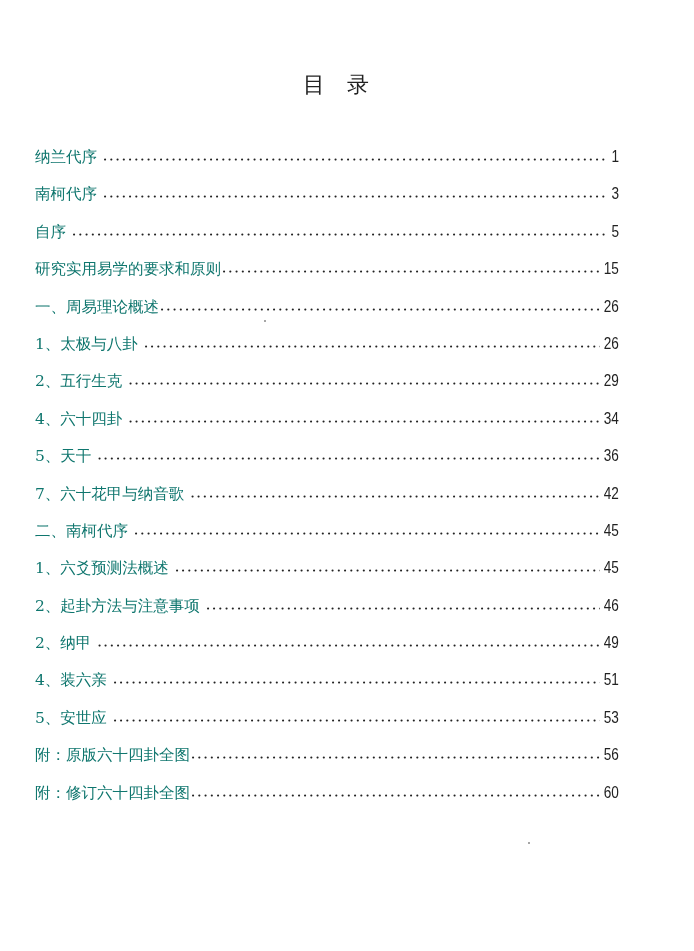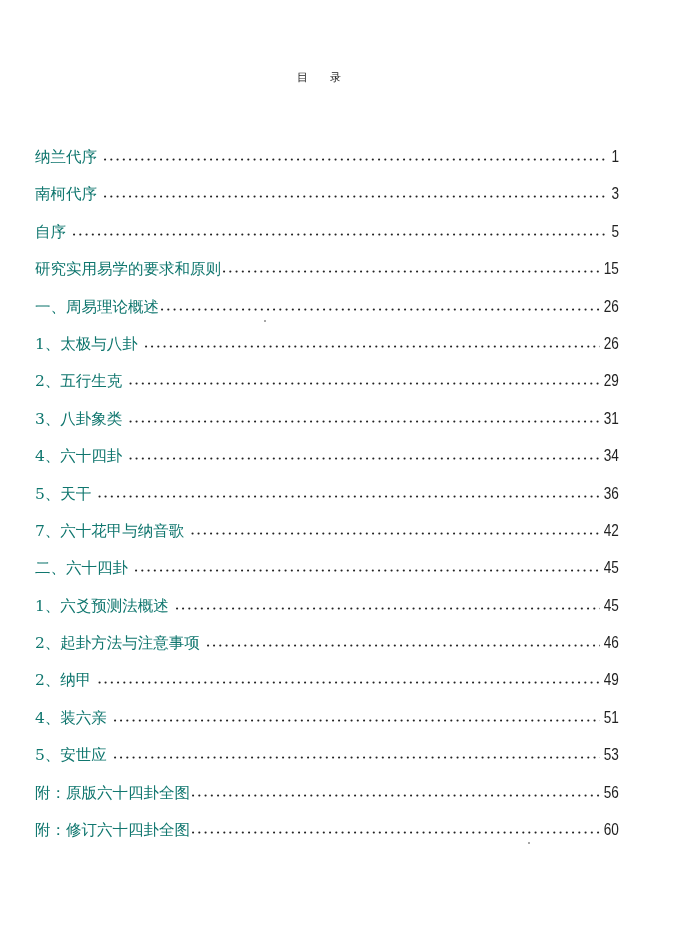--- a/index.html
+++ b/index.html
@@ -1,19 +1,19 @@
 <!DOCTYPE html>
 <html><head>
 <meta charset="utf-8">
 <style>
   html, body { margin: 0; padding: 0; background: #ffffff; }
   body { width: 694px; height: 951px; position: relative; overflow: hidden;
          font-family: "DejaVu Serif", "Liberation Serif", serif; color: #1a1a1a; }
-  .title { position: absolute; top: 70px; left: 0; width: 660px; text-align: center;
-           font-size: 11px; letter-spacing: 22px; color: #222; }
+  .title { position: absolute; top: 70px; left: 17px; width: 660px; text-align: center;
+           font-size: 22px; letter-spacing: 22px; color: #222; }
   .toc { position: absolute; top: 142px; left: 35px; width: 584px; }
   .row { display: flex; align-items: baseline; height: 37.4px; font-size: 15.5px; line-height: 30px; }
   .label { white-space: nowrap; color: #0f766e; }
   .leader { flex: 1; overflow: hidden; white-space: nowrap; margin: 0 1px 0 6px;
             color: #222; letter-spacing: 0.5px; font-size: 13px; }
   .leader::after { content: "••••••••••••••••••••••••••••••••••••••••••••••••••••••••••••••••••••••••••••••••••••••••••••••••••••••••••••••"; font-size: 7px; letter-spacing: 2.1px; }
   .row.tight .leader { margin-left: 1px; }
   .page { font-family: "Liberation Sans Narrow", "Liberation Sans", sans-serif; font-size: 16px;
           color: #222; text-align: right; min-width: 10px; transform: scaleX(0.85); transform-origin: right; }
   .speck { position: absolute; width: 2px; height: 2px; background: #888; border-radius: 1px; }
@@ -53,41 +53,36 @@
       <span class="label">1、太极与八卦</span>
       <span class="leader"></span>
       <span class="page">26</span>
     </div>
   <div class="row">
       <span class="label">2、五行生克</span>
       <span class="leader"></span>
       <span class="page">29</span>
     </div>
   <div class="row">
-      <span class="label">3、八卦象类</span>
-      <span class="leader"></span>
-      <span class="page">31</span>
-    </div>
-  <div class="row">
       <span class="label">4、六十四卦</span>
       <span class="leader"></span>
       <span class="page">34</span>
     </div>
   <div class="row">
       <span class="label">5、天干</span>
       <span class="leader"></span>
       <span class="page">36</span>
     </div>
   <div class="row">
       <span class="label">7、六十花甲与纳音歌</span>
       <span class="leader"></span>
       <span class="page">42</span>
     </div>
   <div class="row">
-      <span class="label">二、六十四卦</span>
+      <span class="label">二、南柯代序</span>
       <span class="leader"></span>
       <span class="page">45</span>
     </div>
   <div class="row">
       <span class="label">1、六爻预测法概述</span>
       <span class="leader"></span>
       <span class="page">45</span>
     </div>
   <div class="row">
       <span class="label">2、起卦方法与注意事项</span>

